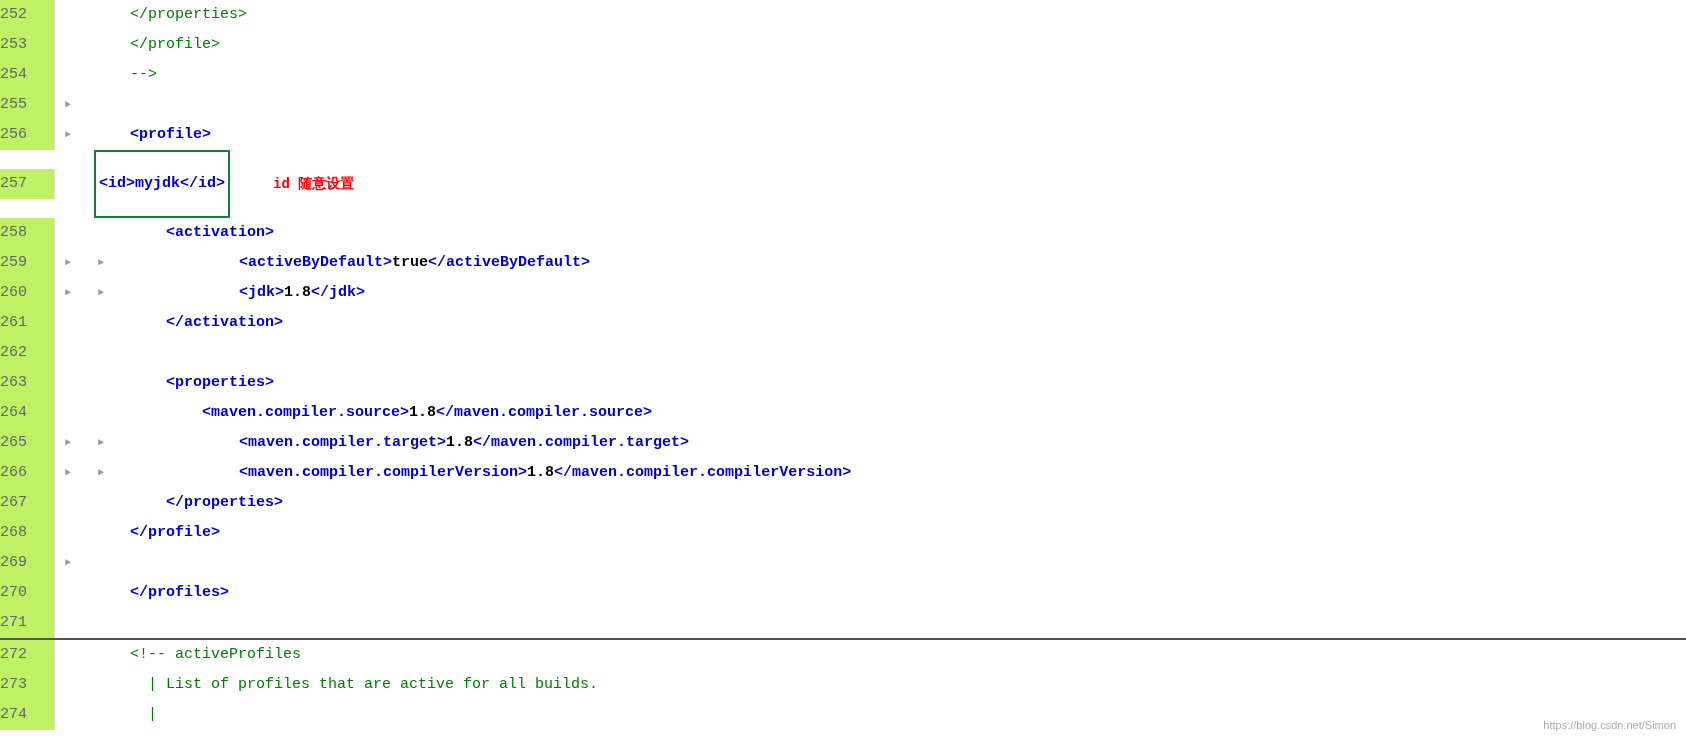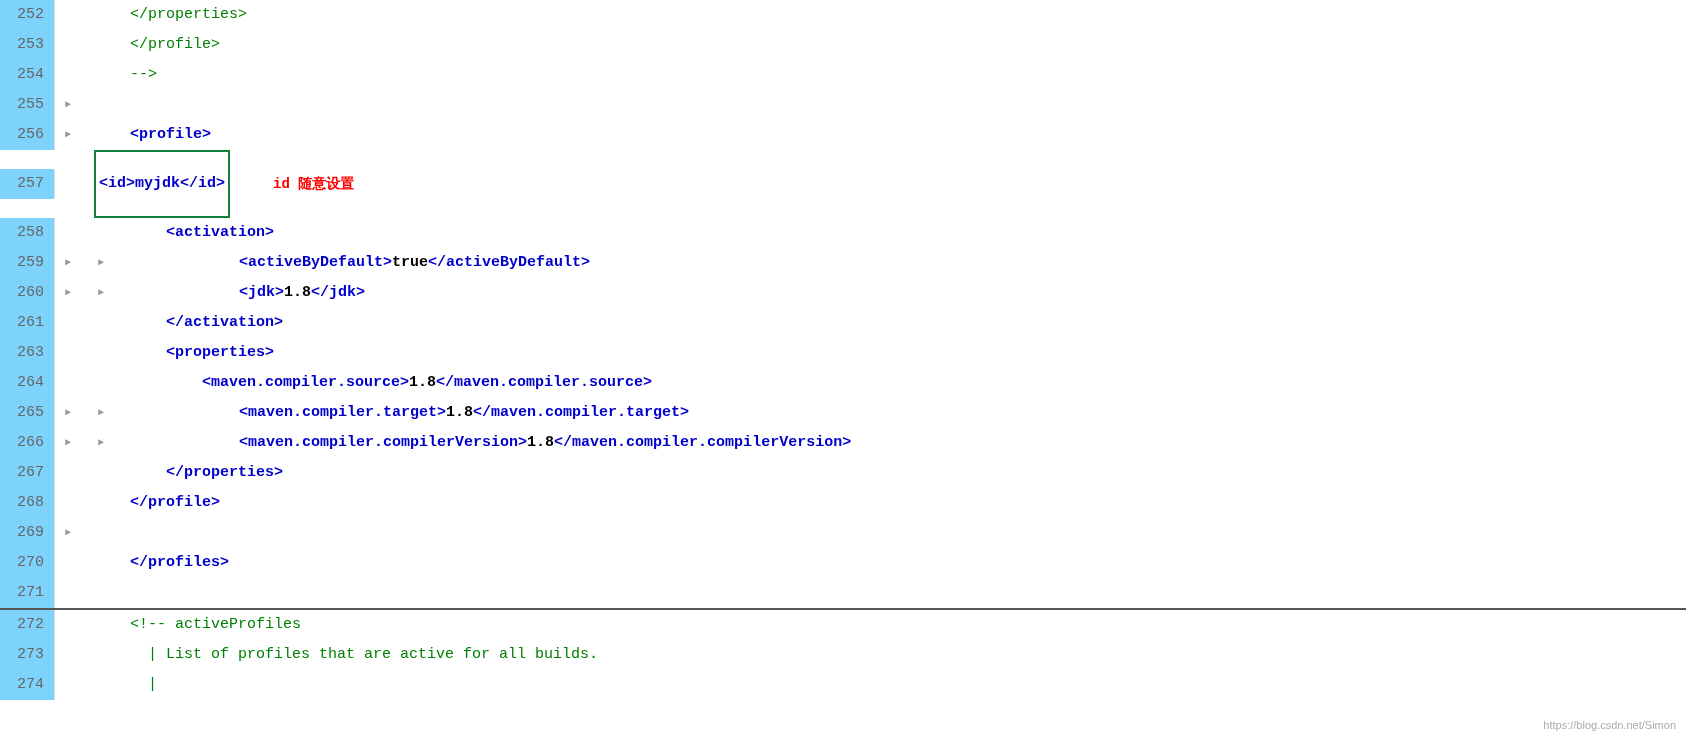--- a/index.html
+++ b/index.html
@@ -20,27 +20,27 @@
       display: flex;
       align-items: center;
       min-height: 30px;
       line-height: 30px;
       white-space: pre;
     }
     .line-number {
       display: inline-block;
       width: 55px;
       min-width: 55px;
-      text-align: right;
+      text-align: left;
       padding-right: 10px;
       color: #666;
       font-size: 15px;
       border-right: 1px solid #ddd;
       user-select: none;
-      background: #7dd3fc;
+      background: #bef264;
     }
     .line-content {
       padding-left: 10px;
       flex: 1;
       display: flex;
       align-items: center;
       gap: 13px;
     }
     .arrow {
       display: inline-block;
@@ -151,20 +151,26 @@
   </div>
 
   <div class="code-line">
     <span class="line-number">261</span>
     <div class="line-content">
       <span class="arrow">&nbsp;</span>
       <span class="xml-tag">        &lt;/activation&gt;</span>
     </div>
   </div>
 
+  <div class="code-line">
+    <span class="line-number">262</span>
+    <div class="line-content">
+      <span class="arrow">&nbsp;</span>
+    </div>
+  </div>
 
   <div class="code-line">
     <span class="line-number">263</span>
     <div class="line-content">
       <span class="arrow">&nbsp;</span>
       <span class="xml-tag">        &lt;properties&gt;</span>
     </div>
   </div>
 
   <div class="code-line">

